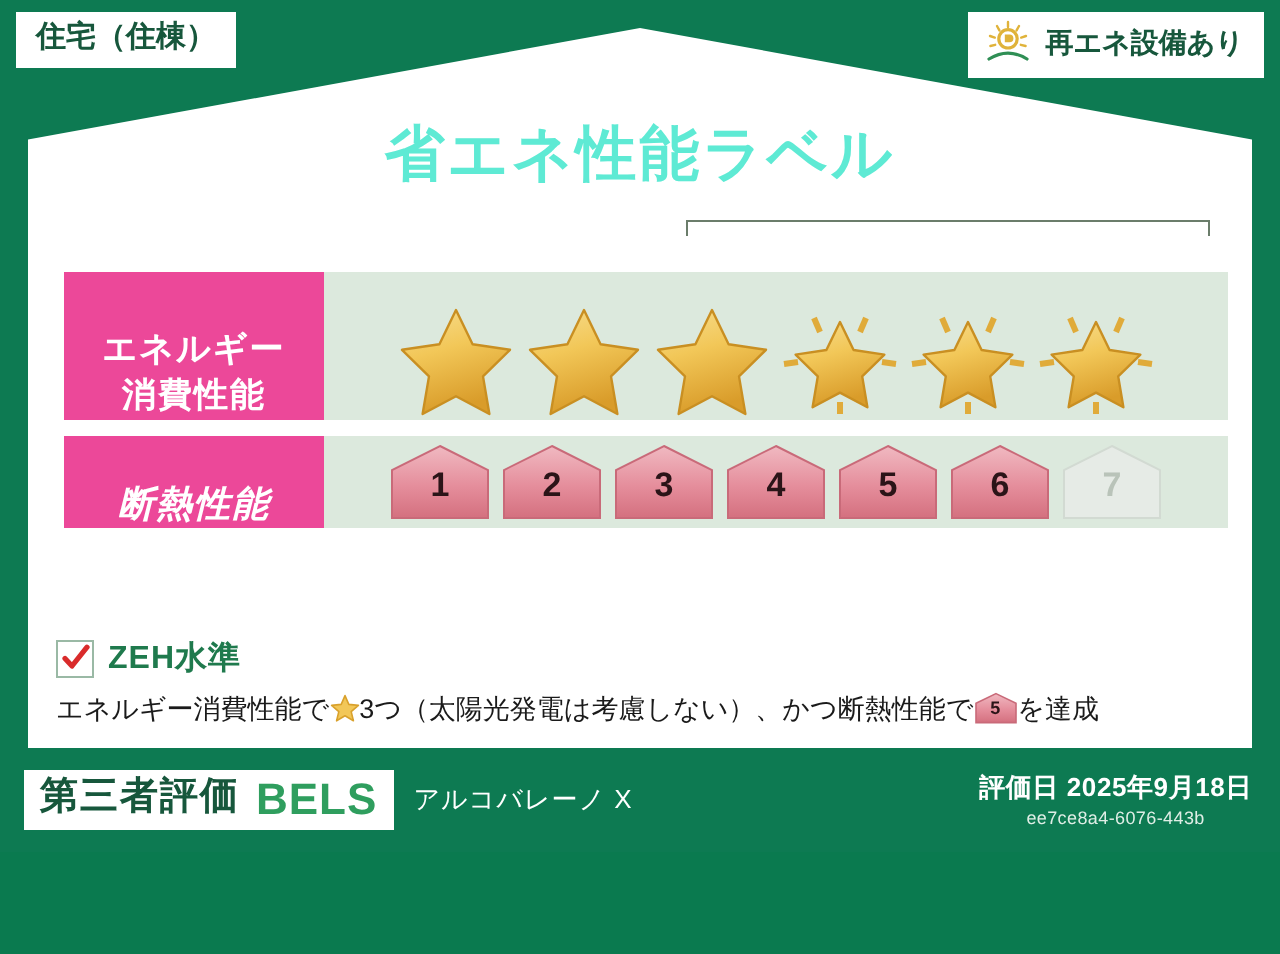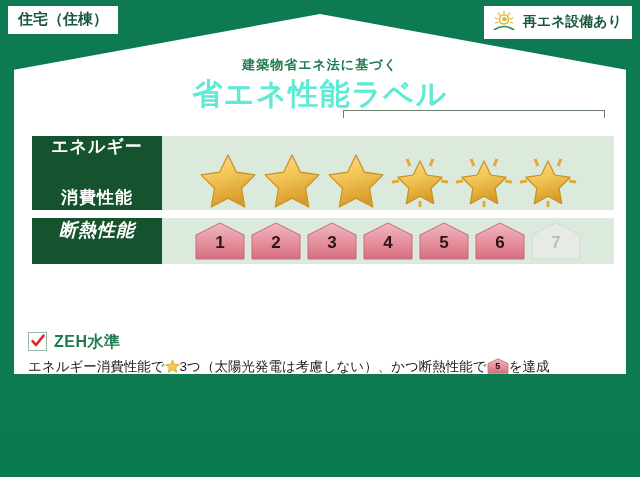--- a/index.html
+++ b/index.html
@@ -60,22 +60,22 @@
 
   
   .rows{
     position:absolute;left:32px;right:26px;top:136px;z-index:4;
   }
   .row{
     display:flex;align-items:stretch;margin-bottom:8px;position:relative;
   }
   .row-label{
     width:130px;flex:0 0 130px;
-    background:#14532d;color:#ffffff;
-    display:flex;flex-direction:column;align-items:center;justify-content:space-between;
+    background:#ec4899;color:#ffffff;
+    display:flex;flex-direction:column;align-items:center;justify-content:flex-end;
     font-size:17px;font-weight:bold;line-height:1.35;letter-spacing:1px;
   }
   .row-label.single{font-size:18px;}
   .row-body{
     flex:1;background:#dce9dd;
     display:flex;align-items:center;justify-content:center;
     position:relative;
   }
   .row-energy .row-label{height:74px;}
   .row-energy .row-body{height:74px;padding-top:12px;box-sizing:border-box;}
@@ -105,21 +105,21 @@
   }
   .house-badge svg{display:block;width:52px;height:38px;}
   .house-badge .num{
     position:absolute;left:0;right:0;top:12px;text-align:center;
     font-size:17px;font-weight:bold;color:#2b1418;line-height:1;
   }
   .house-badge.off .num{color:#b9c3b9;}
 
   
   .features{
-    position:absolute;left:28px;right:24px;top:332px;z-index:4;
+    position:absolute;left:28px;right:24px;top:320px;z-index:4;
     display:flex;gap:18px;
   }
   .feature{flex:1;position:relative;}
   .feat-head{display:flex;align-items:center;gap:7px;}
   .check-box{
     width:19px;height:19px;flex:0 0 19px;
     border:1.5px solid #9ab9a5;background:#fff;
     position:relative;box-sizing:border-box;
   }
   .check-box svg{position:absolute;left:1px;top:0px;width:16px;height:16px;}
@@ -190,21 +190,20 @@
         </g>
         <circle cx="13" cy="9.4" r="4.6" fill="none" stroke="#e0b33a" stroke-width="1.6"></circle>
         <path d="M11.4 7.3 h2.4 a1.9 1.9 0 0 1 0 3.8 h-2.4 z" fill="#e0b33a"></path>
         <path d="M3.5 19.5 Q13 13.6 22.5 19.5" fill="none" stroke="#2f8f55" stroke-width="1.6" stroke-linecap="round"></path>
       </svg>
     </span>
     <span class="txt">再エネ設備あり</span>
   </div>
 
   <div class="title-wrap">
-    <div class="title-sub">建築物省エネ法に基づく</div>
     <div class="title-main">省エネ性能ラベル</div>
   </div>
 
   <div class="rows">
 
     <div class="row row-energy">
       <div class="row-label">
         <span>エネルギー</span>
         <span>消費性能</span>
       </div>
@@ -352,14 +351,25 @@
         <span>エネルギー消費性能で</span><span class="inline-star"><svg viewBox="0 0 15 14">
               <path d="M7.5 0.8 L9.4 5.2 L14.2 5.7 L10.6 8.8 L11.7 13.4 L7.5 10.9 L3.3 13.4 L4.4 8.8 L0.8 5.7 L5.6 5.2 Z" fill="#f2c758" stroke="#d9a12c" stroke-width="0.8" stroke-linejoin="round"></path>
             </svg></span><span>3つ（太陽光発電は考慮しない）、かつ断熱性能で</span><span class="inline-house"><svg viewBox="0 0 22 16">
               <path d="M11 0.8 L21 5.6 L21 15.3 L1 15.3 L1 5.6 Z" fill="url(#ph)" stroke="#c96a79" stroke-width="0.8"></path>
             </svg><b>5</b></span><span>を達成</span>
       </div>
     </div>
 
   </div>
 
+  <div class="footer">
+    <div class="bels-chip">
+      <span class="bels-jp">第三者評価</span>
+      <span class="bels-en">BELS</span>
+    </div>
+    <div class="bldg-name">アルコバレーノ X</div>
+    <div class="footer-right">
+      <div class="eval-date">評価日 2025年9月18日</div>
+      <div class="eval-id">ee7ce8a4-6076-443b</div>
+    </div>
+  </div>
 
 </div>
 
 </body></html>

